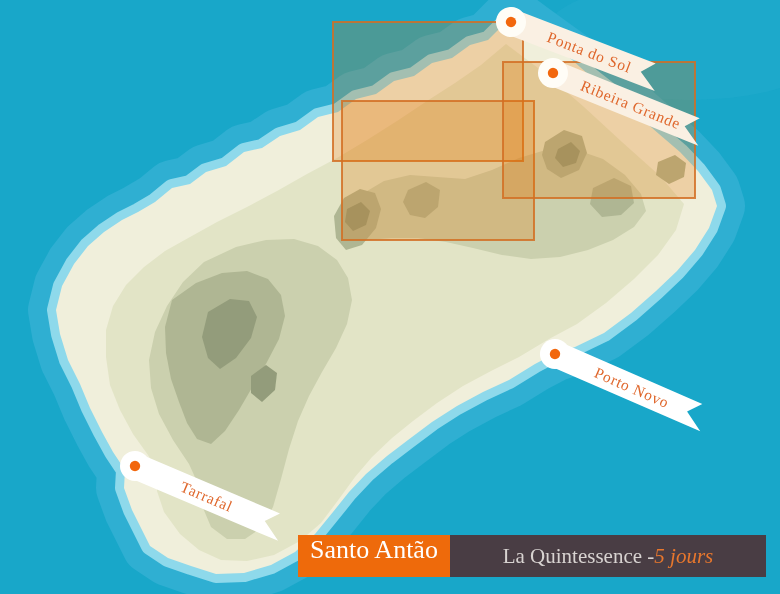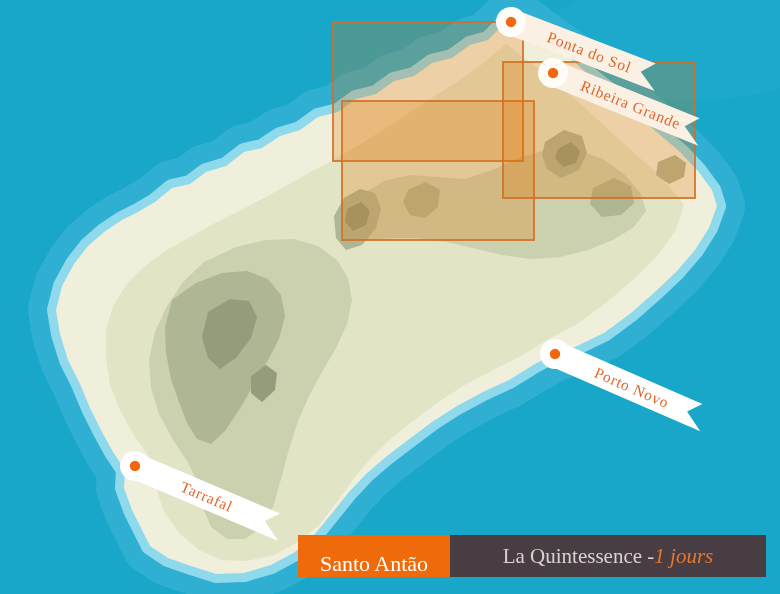--- a/index.html
+++ b/index.html
@@ -24,22 +24,22 @@
   .logo-domain {
     font-family:"Liberation Serif", serif; font-style:italic;
     font-size:19px; fill:#A3CFDA; letter-spacing:0.5px;
   }
   .banner {
     position:absolute; left:298px; top:535px; height:42px;
     display:flex; z-index:30;
   }
   .banner-left {
     background:#EE6A0B; color:#FFFFFF; width:152px; height:42px;
-    display:flex; align-items:flex-end; justify-content:center;
-    font-size:22px; white-space:nowrap;
+    display:flex; align-items:flex-start; justify-content:center;
+    font-size:26px; white-space:nowrap;
   }
   .banner-right {
     background:#493D44; color:#D8D3D1; width:316px; height:42px;
     display:flex; align-items:center; justify-content:center;
     font-size:21px; white-space:nowrap;
   }
   .banner-right .em {
     color:#E8772D; font-style:italic; 
   }
   .logo-wrap { position:absolute; left:0; top:0; width:240px; height:170px; z-index:20; }
@@ -111,17 +111,17 @@
     </g>
   </svg>
 
 
   <div class="banner">
     <div class="banner-left">
       <span>Santo Antão</span>
     </div>
     <div class="banner-right">
       <span>La Quintessence - </span>
-        <span class="em">1 jours</span>
+        <span class="em">5 jours</span>
     </div>
   </div>
 
 </div>
 
 </body></html>

